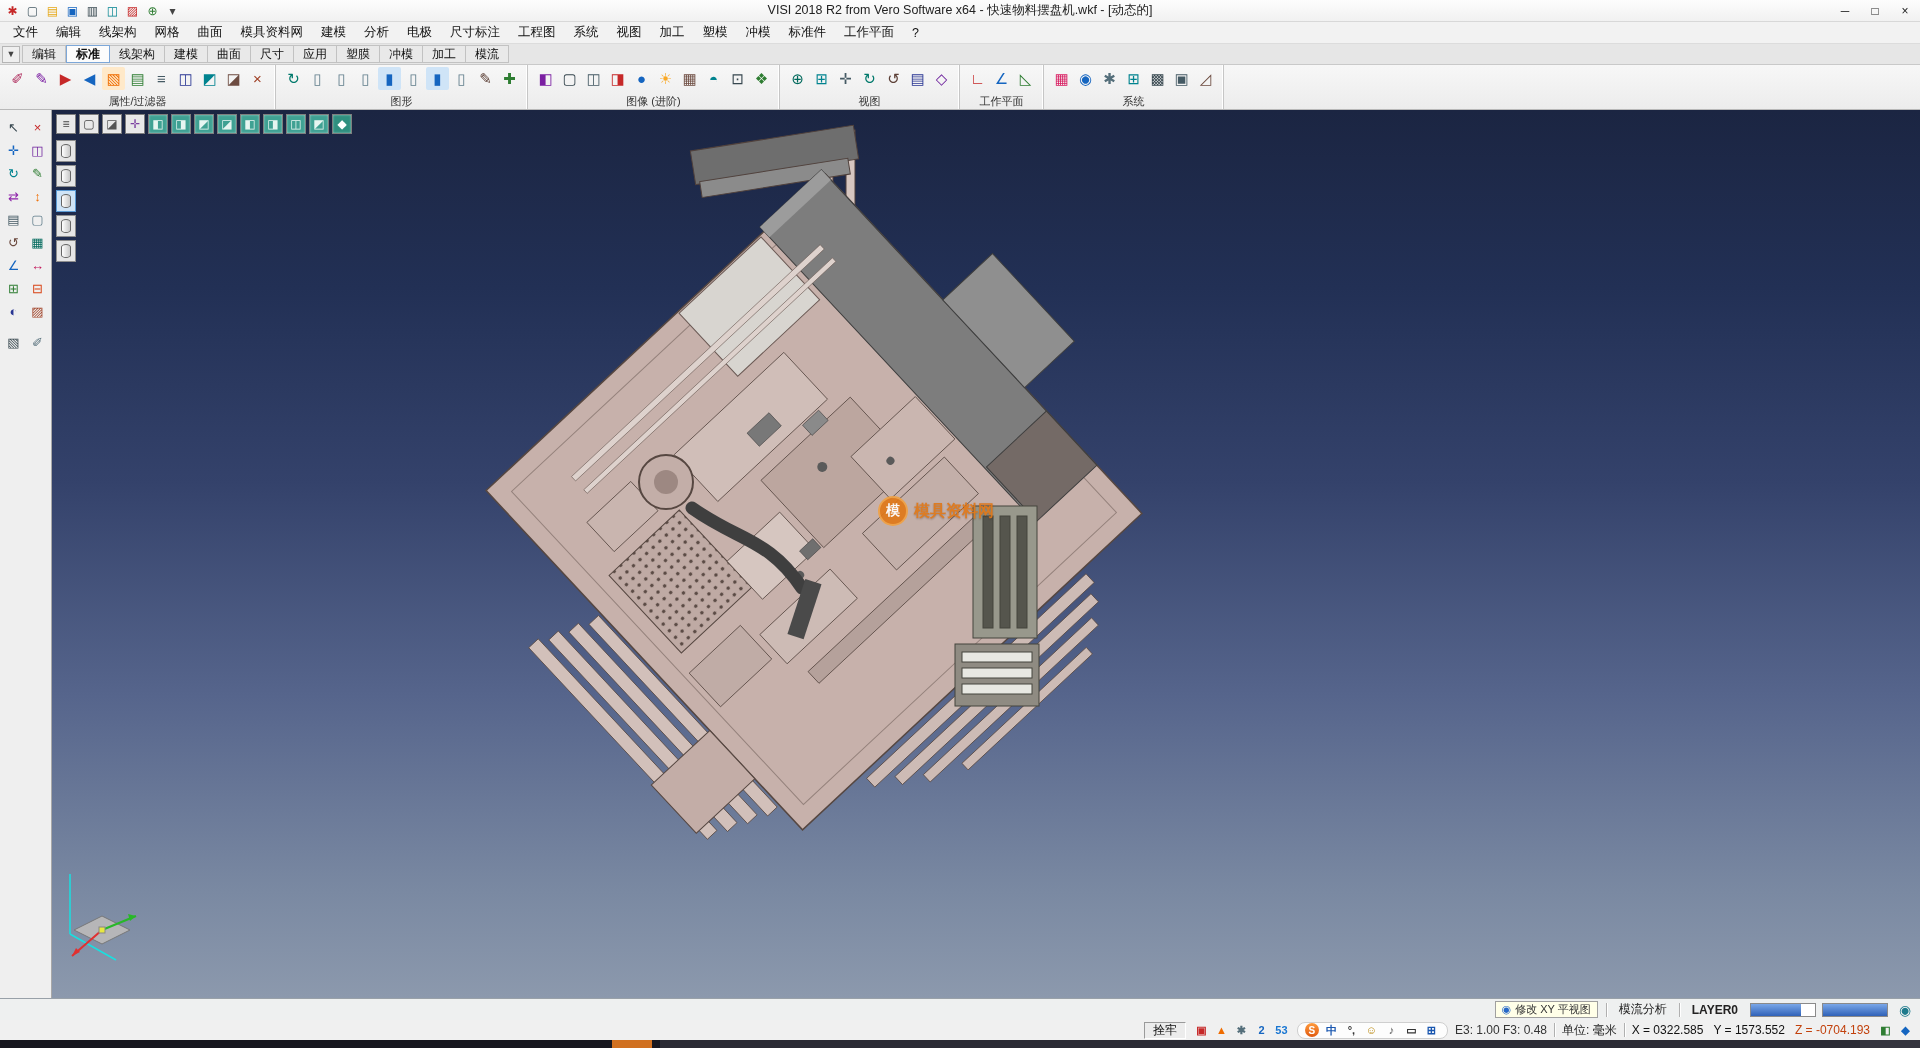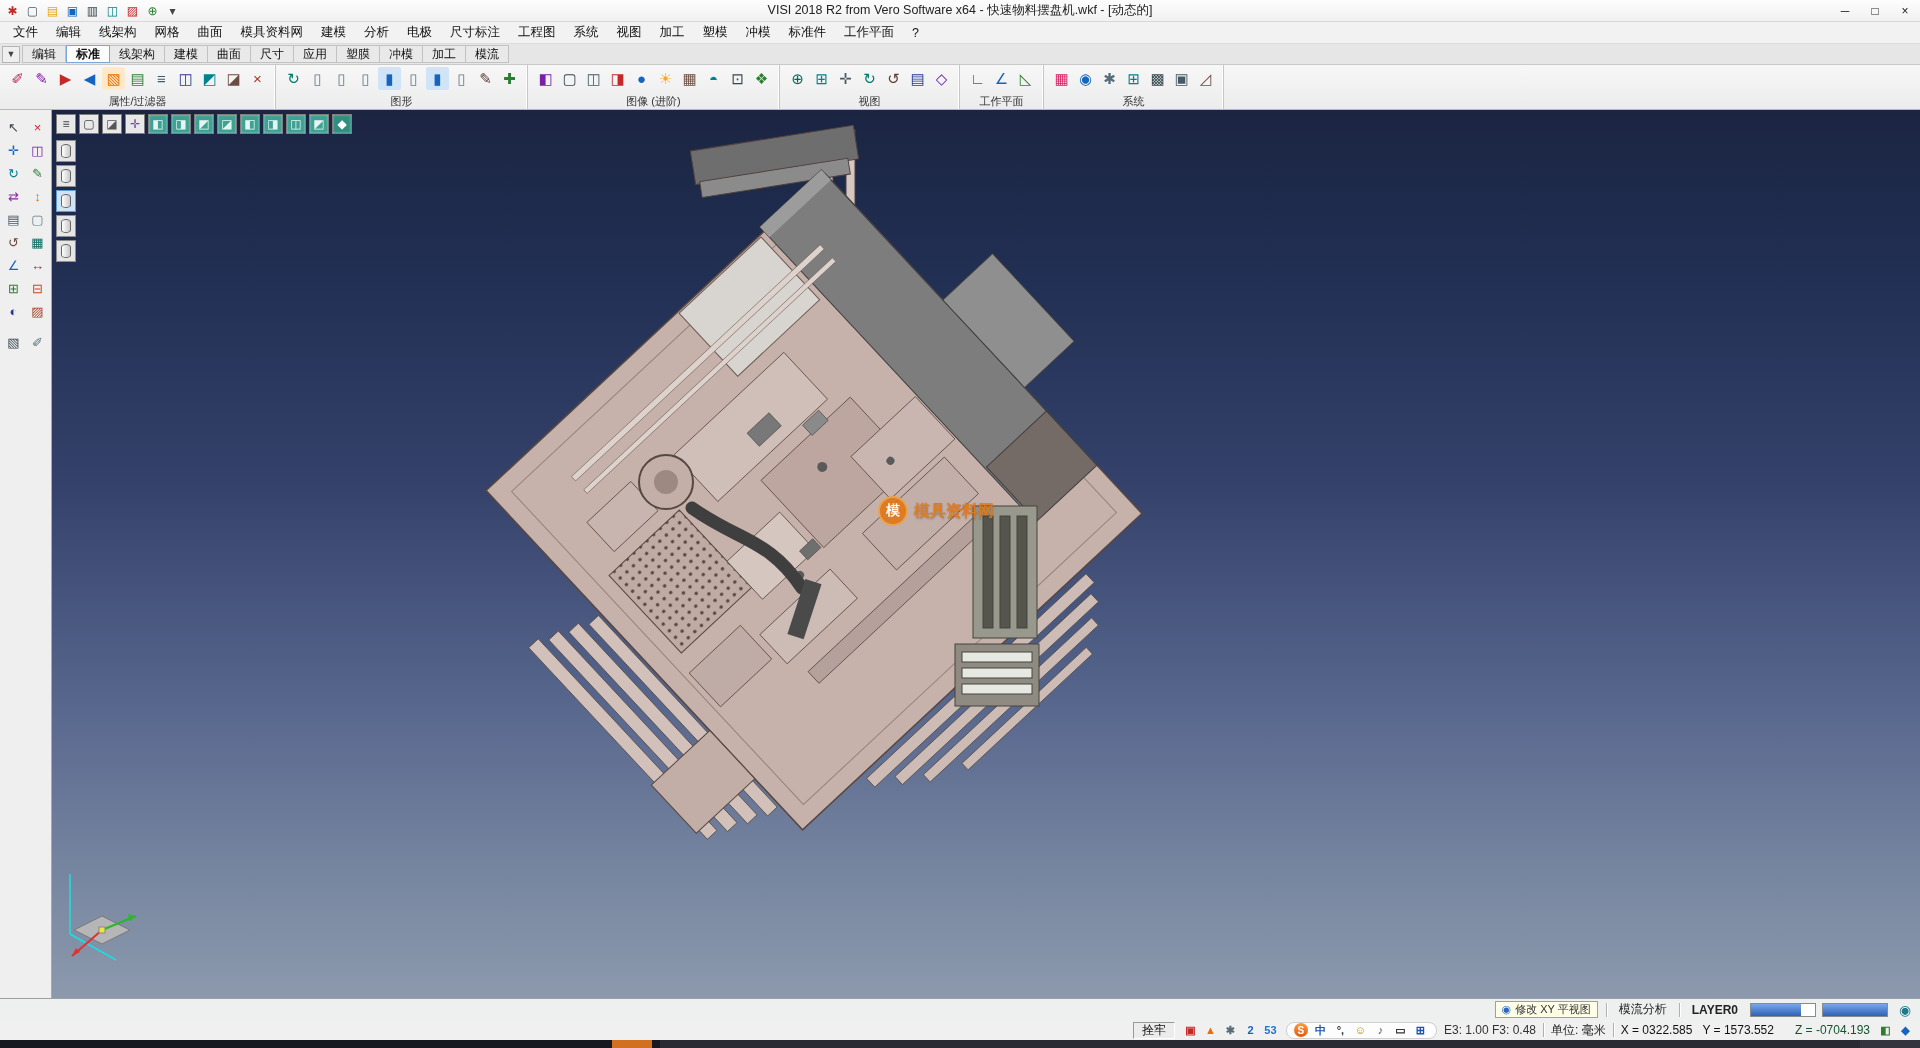--- a/index.html
+++ b/index.html
@@ -72,21 +72,21 @@
   .sunk { border:1px solid; border-color:#9a9a9a #ffffff #ffffff #9a9a9a; }
   .lockbtn { padding:0 8px; height:17px; display:flex; align-items:center; background:#ececec; font-size:12px; }
   .tray,.rts,.imeitems { display:flex; align-items:center; gap:3px; }
   .trayi { width:17px; height:16px; display:flex; align-items:center; justify-content:center; font-size:11px; font-weight:bold; }
   .ime { display:flex; align-items:center; gap:4px; background:#fdfdfd; border:1px solid #cfcfcf; border-radius:8px; padding:0 7px; height:17px; }
   .imelogo { width:14px; height:14px; border-radius:50%; background:linear-gradient(#ff9a3c,#e05a10); color:#fff; font-weight:bold; font-size:10px; display:flex; align-items:center; justify-content:center; }
   .imei { font-size:11px; }
   .scales { color:#333; }
   .units { color:#222; }
   .coords { display:flex; gap:10px; color:#111; }
-  .zred { color:#14532d;margin-left:11px; }
+  .zred { color:#c2410c; }
 
   .taskbar { height:8px; background:#17171f; position:relative; }
   .tb-orange { position:absolute; left:612px; width:40px; top:0; bottom:0; background:#d07020; }
   .tb-light { position:absolute; left:660px; right:60px; top:0; bottom:0; background:#2a2a34; }
   .tb-clock { position:absolute; right:0; width:60px; top:0; bottom:0; background:#34343e; }
 </style>
 </head>
 <body>
 
 <div class="app">

